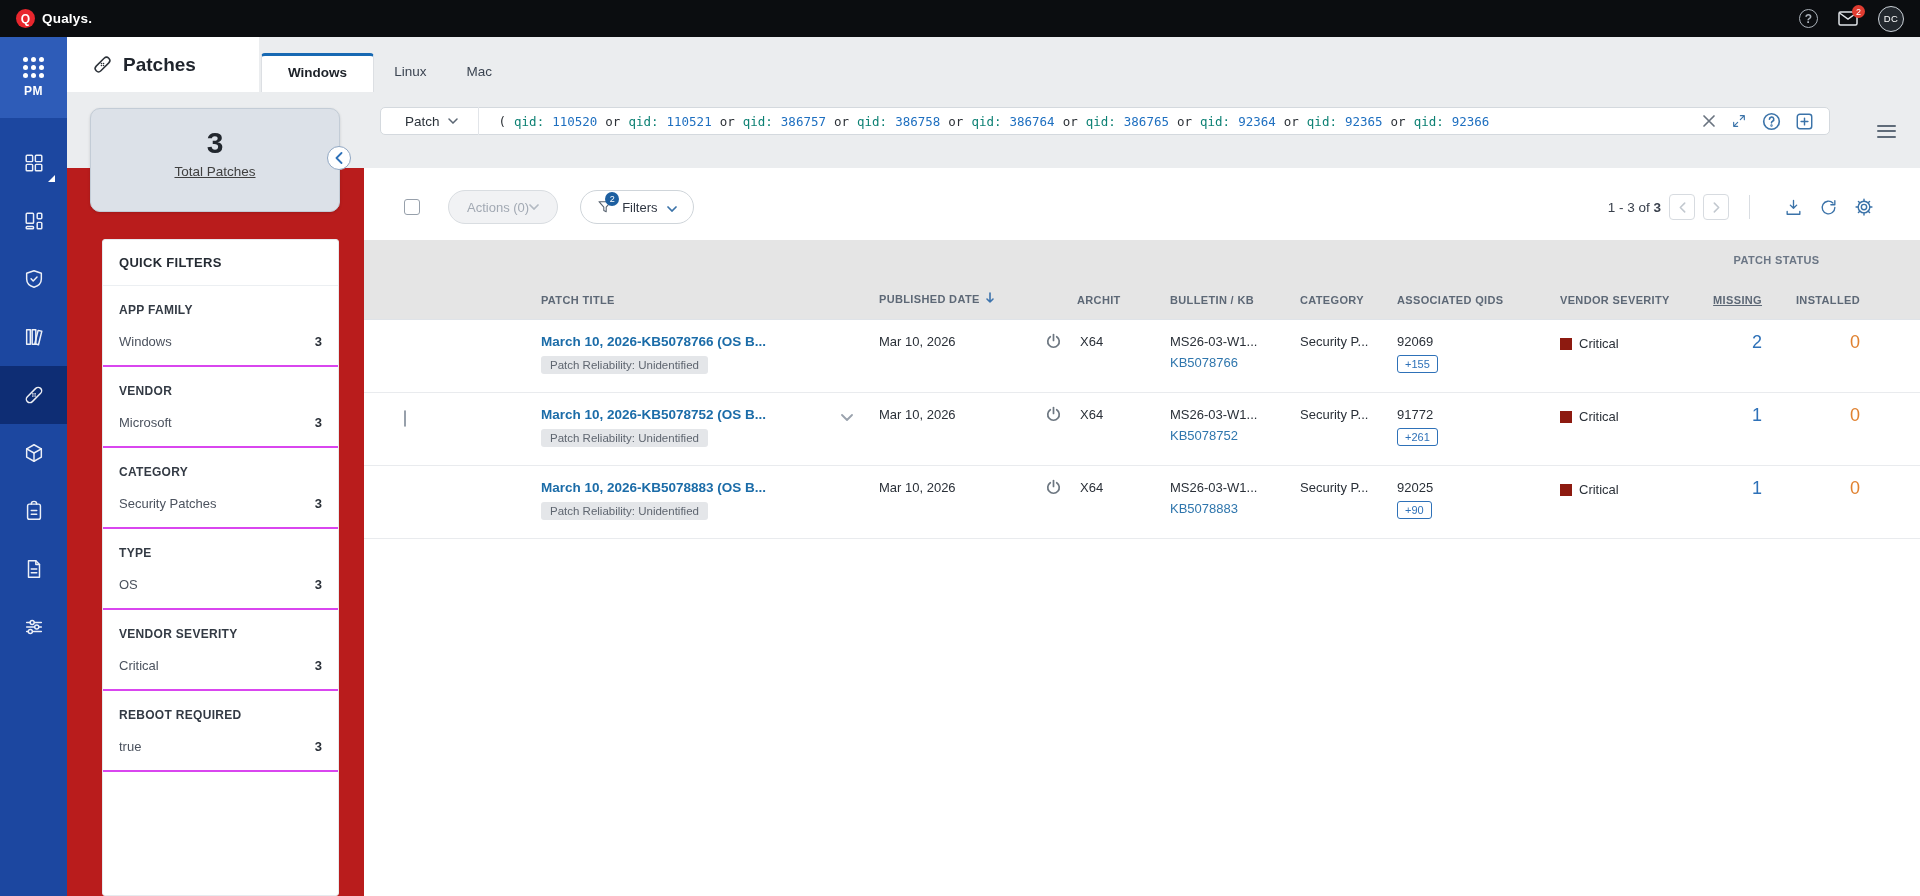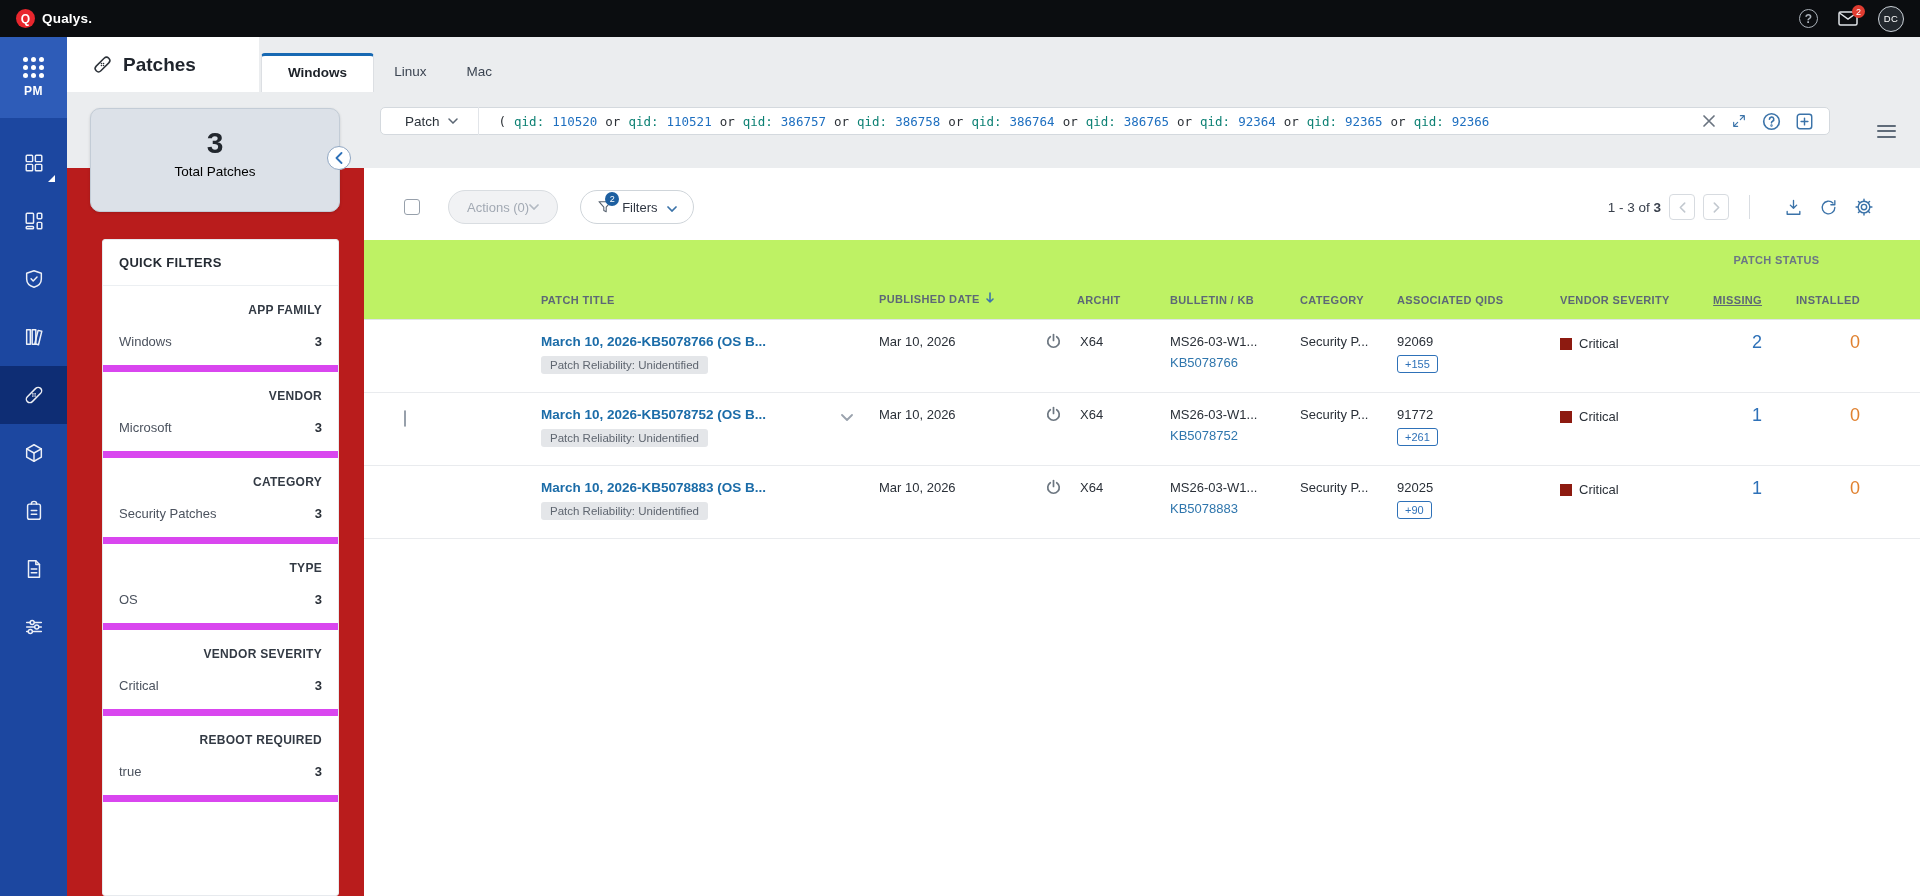--- a/index.html
+++ b/index.html
@@ -55,30 +55,30 @@
   .search-icons{display:flex;align-items:center;gap:15px;padding-right:16px;}
   .sicon{display:flex;align-items:center;justify-content:center;cursor:pointer;}
   .sicon svg{stroke:#3b73a9;fill:none;stroke-width:1.7;stroke-linecap:round;stroke-linejoin:round;}
   .sicon.gray svg{stroke:#6a7480;}
   .hamburger{position:absolute;right:24px;top:29px;width:19px;cursor:pointer;}
   .hamburger i{display:block;height:2px;background:#5f6b79;margin:3.5px 0;border-radius:1px;}
 
   
   .summary-card{position:absolute;left:23px;top:71px;width:250px;height:104px;background:#dce1e8;border:1px solid #c3ccd6;border-radius:10px;box-shadow:0 1px 3px rgba(0,0,0,.14);text-align:center;z-index:20;cursor:pointer;}
   .summary-count{margin-top:17px;font-size:30px;font-weight:600;color:#22272e;}
-  .summary-label{margin-top:4px;font-size:13.5px;color:#000000;}
+  .summary-label{margin-top:4px;font-size:13.5px;color:#404040;text-decoration:underline;}
   .collapse-btn{position:absolute;left:260px;top:109px;width:24px;height:24px;border-radius:50%;background:#fff;border:1px solid #8fa6c2;display:flex;align-items:center;justify-content:center;z-index:21;cursor:pointer;}
   .collapse-btn svg{stroke:#2e71b8;fill:none;stroke-width:1.8;stroke-linecap:round;stroke-linejoin:round;}
 
   
   .body{display:flex;height:728px;}
   .left-panel{width:297px;background:#b91c1c;height:100%;}
   .qf-card{background:#fff;border:1px solid #e7eaee;border-radius:3px;margin:71px 25px 0 35px;height:calc(100% - 71px);overflow:hidden;}
   .qf-title{padding:15px 16px;font-size:13px;font-weight:bold;color:#252b33;letter-spacing:.3px;border-bottom:1px solid #eceff2;}
-  .qf-group{padding:17px 16px 16px;border-bottom:7px solid #d946ef;text-align:right;}
+  .qf-group{padding:17px 16px 16px;border-bottom:2px solid #d946ef;}
   .qf-label{font-size:12px;font-weight:bold;color:#333a44;letter-spacing:.3px;margin-bottom:17px;}
   .qf-item{display:flex;align-items:center;font-size:13px;cursor:pointer;}
   .qf-name{color:#4b525e;}
   .qf-count{margin-left:auto;color:#2a3038;font-weight:600;}
 
   
   .main{flex:1;background:#fff;height:100%;}
   .main-toolbar{height:72px;display:flex;align-items:center;padding:6px 46px 0 40px;}
   .checkbox{width:16px;height:16px;border:1.5px solid #97a0ab;border-radius:3px;background:#fff;cursor:pointer;flex:none;}
   .btn-actions{margin-left:28px;height:34px;border-radius:17px;background:#f1f2f4;border:1px solid #d9dde1;color:#a2a9b3;font-size:13px;padding:0 18px;display:flex;align-items:center;cursor:default;}
@@ -93,21 +93,21 @@
   .page-range b{font-weight:bold;}
   .pg-btn{width:26px;height:26px;border:1px solid #d7dbe0;border-radius:4px;background:#fff;display:flex;align-items:center;justify-content:center;margin-left:8px;cursor:pointer;}
   .pg-btn svg{stroke:#c2c8cf;fill:none;stroke-width:1.8;stroke-linecap:round;stroke-linejoin:round;}
   .tb-div{width:1px;height:24px;background:#d9dde2;margin:0 18px 0 20px;}
   .tb-icon{display:flex;align-items:center;justify-content:center;margin-left:16px;cursor:pointer;}
   .tb-icon:first-of-type{margin-left:0;}
   .tb-icon svg{stroke:#3a72a8;fill:none;stroke-width:1.7;stroke-linecap:round;stroke-linejoin:round;}
 
   
   .tgrid{display:grid;grid-template-columns:165px 350px 150px 48px 88px 124px 90px 170px 130px 95px 100px 1fr;}
-  .thead{position:relative;height:80px;background:#bef264;border-bottom:1px solid #dfe3e8;}
+  .thead{position:relative;height:80px;background:#e5e5e5;border-bottom:1px solid #dfe3e8;}
   .thead .tgrid{position:absolute;left:0;bottom:0;width:100%;align-items:end;padding-bottom:13px;}
   .th{font-size:11px;font-weight:bold;color:#5d6876;letter-spacing:.35px;white-space:nowrap;}
   .group-th{position:absolute;top:14px;left:1315px;width:195px;text-align:center;font-size:11px;font-weight:bold;color:#6b7685;letter-spacing:.35px;}
   .th-title{padding-left:12px;}
   .th-bulletin{padding-left:5px;}
   .th-cat{padding-left:11px;}
   .th-qids{padding-left:18px;}
   .th-sev{padding-left:11px;}
   .th-right{text-align:right;}
   .th-missing{padding-right:12px;text-decoration:underline;}

